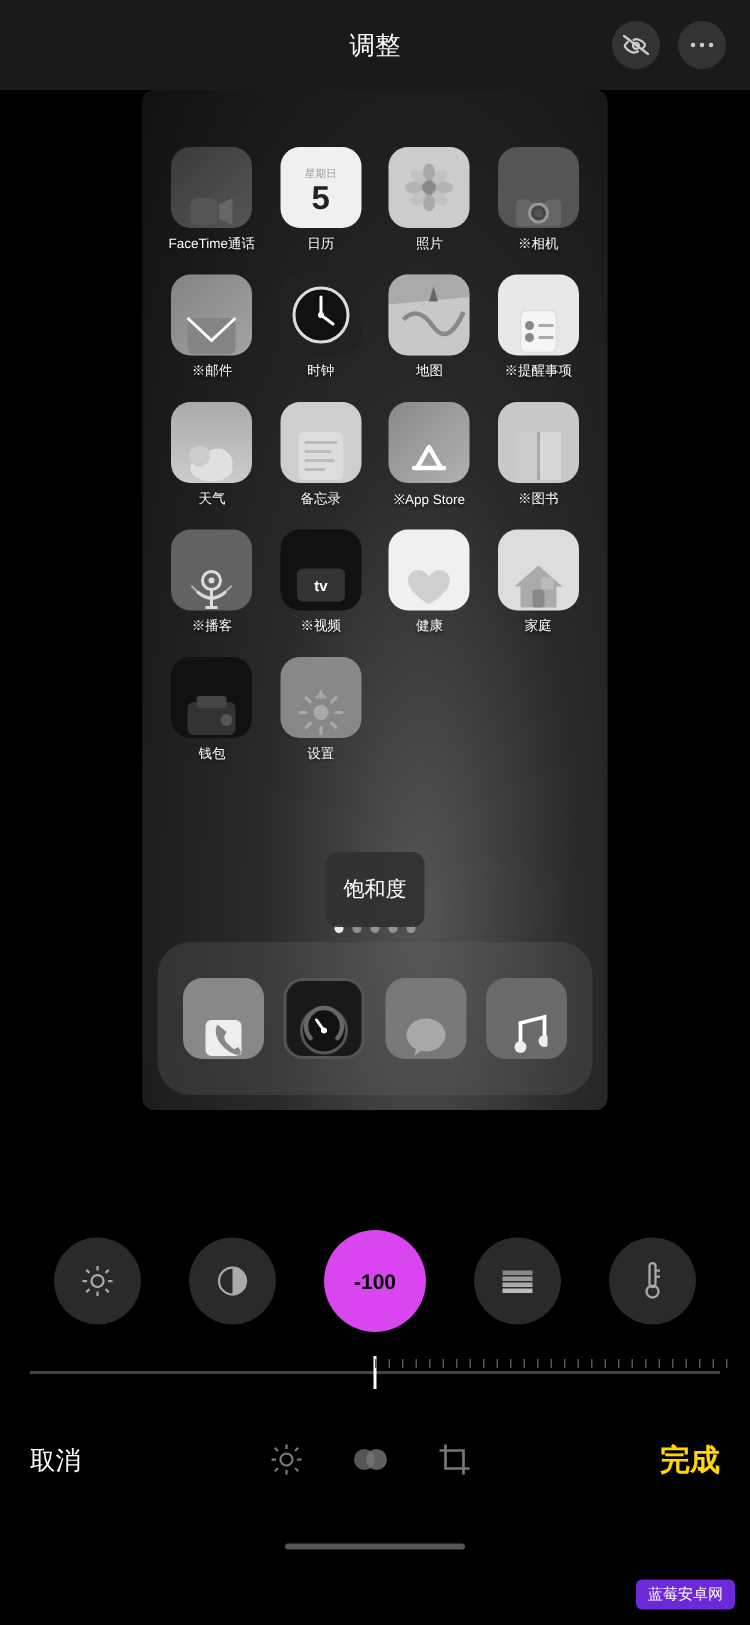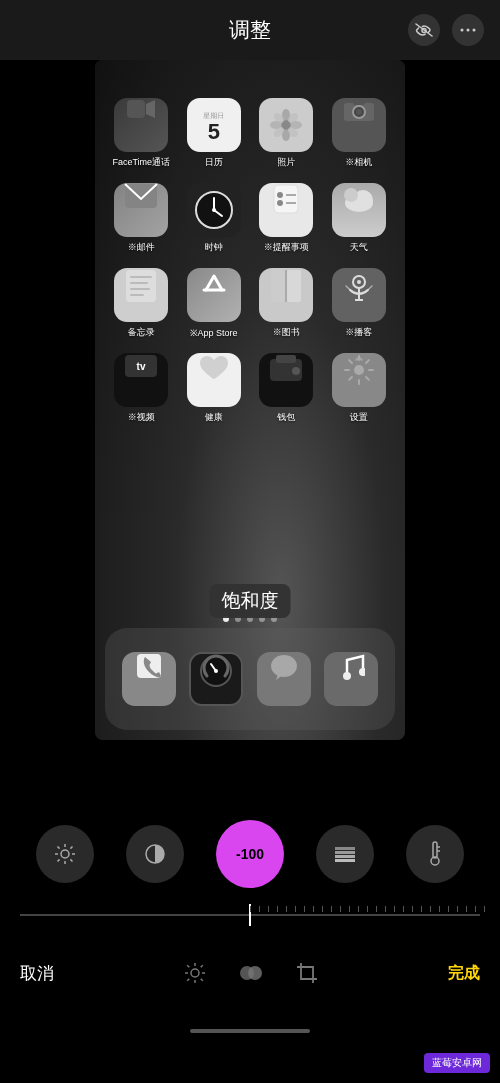--- a/index.html
+++ b/index.html
@@ -17,21 +17,21 @@
       position: absolute;
       top: 0; left: 0; right: 0;
       height: 60px;
       background: #1a1a1a;
       display: flex;
       align-items: center;
       justify-content: center;
     }
     .top-bar-title {
       color: #fff;
-      font-size: 21px;
+      font-size: 17px;
       font-weight: 500;
     }
     .top-bar-icons {
       position: absolute;
       right: 16px;
       display: flex;
       gap: 12px;
       align-items: center;
     }
     .icon-btn {
@@ -101,21 +101,21 @@
       flex-direction: column;
       align-items: center;
       gap: 4px;
     }
     .app-icon {
       width: 54px;
       height: 54px;
       border-radius: 13px;
       background: #555;
       display: flex;
-      align-items: flex-start;
+      align-items: flex-end;
       justify-content: center;
       font-size: 22px;
       color: #fff;
       position: relative;
       overflow: hidden;
     }
     .app-label {
       color: #fff;
       font-size: 9px;
       text-align: center;
@@ -159,22 +159,22 @@
     }
 
     
     .tooltip {
       position: absolute;
       bottom: 122px;
       left: 50%;
       transform: translateX(-50%);
       background: rgba(50,50,50,0.95);
       color: #fff;
-      font-size: 19px;
-      padding: 4px 12px;
+      font-size: 14px;
+      padding: 16px 12px;
       border-radius: 8px;
       white-space: nowrap;
       z-index: 10;
     }
 
     
     .controls-area {
       position: absolute;
       bottom: 0; left: 0; right: 0;
       height: 283px;
@@ -271,21 +271,21 @@
     }
     .cancel-btn {
       color: #fff;
       font-size: 17px;
       cursor: pointer;
       background: none;
       border: none;
     }
     .done-btn {
       color: #ffd60a;
-      font-size: 16px;
+      font-size: 20px;
       font-weight: 600;
       cursor: pointer;
       background: none;
       border: none;
     }
     .action-icons {
       display: flex;
       gap: 28px;
       align-items: center;
     }
@@ -458,20 +458,31 @@
         <svg width="40" height="40" viewBox="0 0 40 40">
           <circle cx="20" cy="20" r="18" stroke="#ddd" stroke-width="2" fill="#111"></circle>
           <line x1="20" y1="20" x2="20" y2="8" stroke="#fff" stroke-width="2" stroke-linecap="round"></line>
           <line x1="20" y1="20" x2="28" y2="26" stroke="#fff" stroke-width="2" stroke-linecap="round"></line>
           <circle cx="20" cy="20" r="2" fill="#fff"></circle>
         </svg>
       </div>
       <span class="app-label">时钟</span>
     </div>
 
+    <div class="app-item">
+      <div class="app-icon" style="background:#bbb; overflow:hidden;">
+        <svg width="54" height="54" viewBox="0 0 54 54">
+          <rect width="54" height="54" fill="#aaa"></rect>
+          <path d="M0 20 L54 15 L54 54 L0 54Z" fill="#c8c8c8"></path>
+          <path d="M10 30 Q20 20 30 35 Q40 48 50 25" stroke="#888" stroke-width="3" fill="none"></path>
+          <polygon points="30,8 27,18 33,18" fill="#666"></polygon>
+        </svg>
+      </div>
+      <span class="app-label">地图</span>
+    </div>
 
     <div class="app-item">
       <div class="app-icon" style="background:#e8e8e8;">
         <svg width="32" height="32" viewBox="0 0 32 32">
           <rect x="4" y="2" width="24" height="28" rx="4" fill="#f5f5f5" stroke="#ddd"></rect>
           <circle cx="10" cy="12" r="3" fill="#888"></circle>
           <line x1="16" y1="12" x2="26" y2="12" stroke="#aaa" stroke-width="2"></line>
           <circle cx="10" cy="20" r="3" fill="#888"></circle>
           <line x1="16" y1="20" x2="26" y2="20" stroke="#aaa" stroke-width="2"></line>
         </svg>
@@ -552,20 +563,30 @@
 
     <div class="app-item">
       <div class="app-icon" style="background:#f0f0f0;">
         <svg width="32" height="30" viewBox="0 0 32 30">
           <path d="M16 26 C16 26 2 18 2 10 C2 6 5 3 9 3 C12 3 14 5 16 7 C18 5 20 3 23 3 C27 3 30 6 30 10 C30 18 16 26 16 26Z" fill="#d0d0d0"></path>
         </svg>
       </div>
       <span class="app-label">健康</span>
     </div>
 
+    <div class="app-item">
+      <div class="app-icon" style="background:#ddd;">
+        <svg width="36" height="34" viewBox="0 0 36 34">
+          <path d="M18 4 L2 18 L6 18 L6 32 L30 32 L30 18 L34 18 Z" fill="#aaa"></path>
+          <rect x="14" y="20" width="8" height="12" rx="2" fill="#888"></rect>
+          <rect x="20" y="12" width="8" height="8" rx="1" fill="#bbb"></rect>
+        </svg>
+      </div>
+      <span class="app-label">家庭</span>
+    </div>
 
     <div class="app-item">
       <div class="app-icon" style="background:#111;">
         <svg width="36" height="30" viewBox="0 0 36 30">
           <rect x="2" y="6" width="32" height="22" rx="4" fill="#333"></rect>
           <rect x="8" y="2" width="20" height="8" rx="2" fill="#444"></rect>
           <rect x="24" y="14" width="8" height="8" rx="4" fill="#555"></rect>
         </svg>
       </div>
       <span class="app-label">钱包</span>

